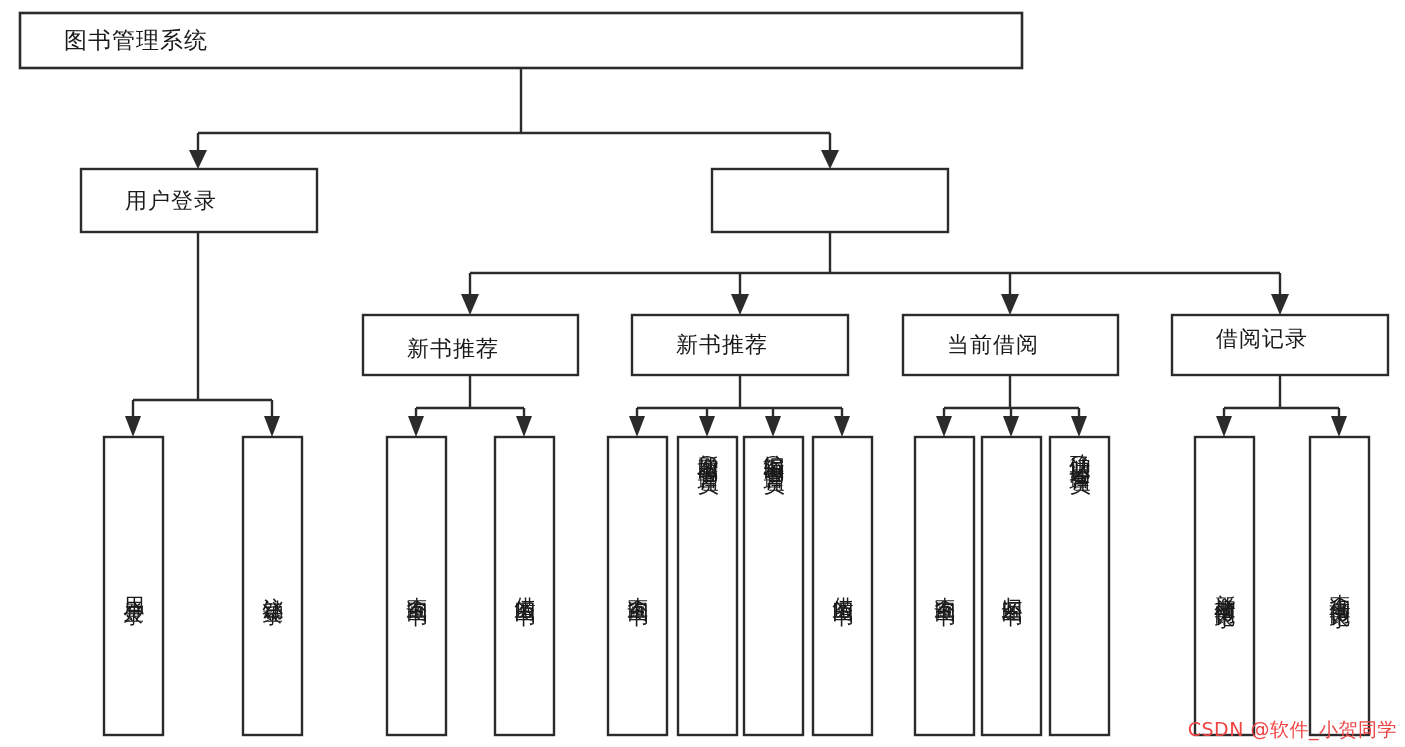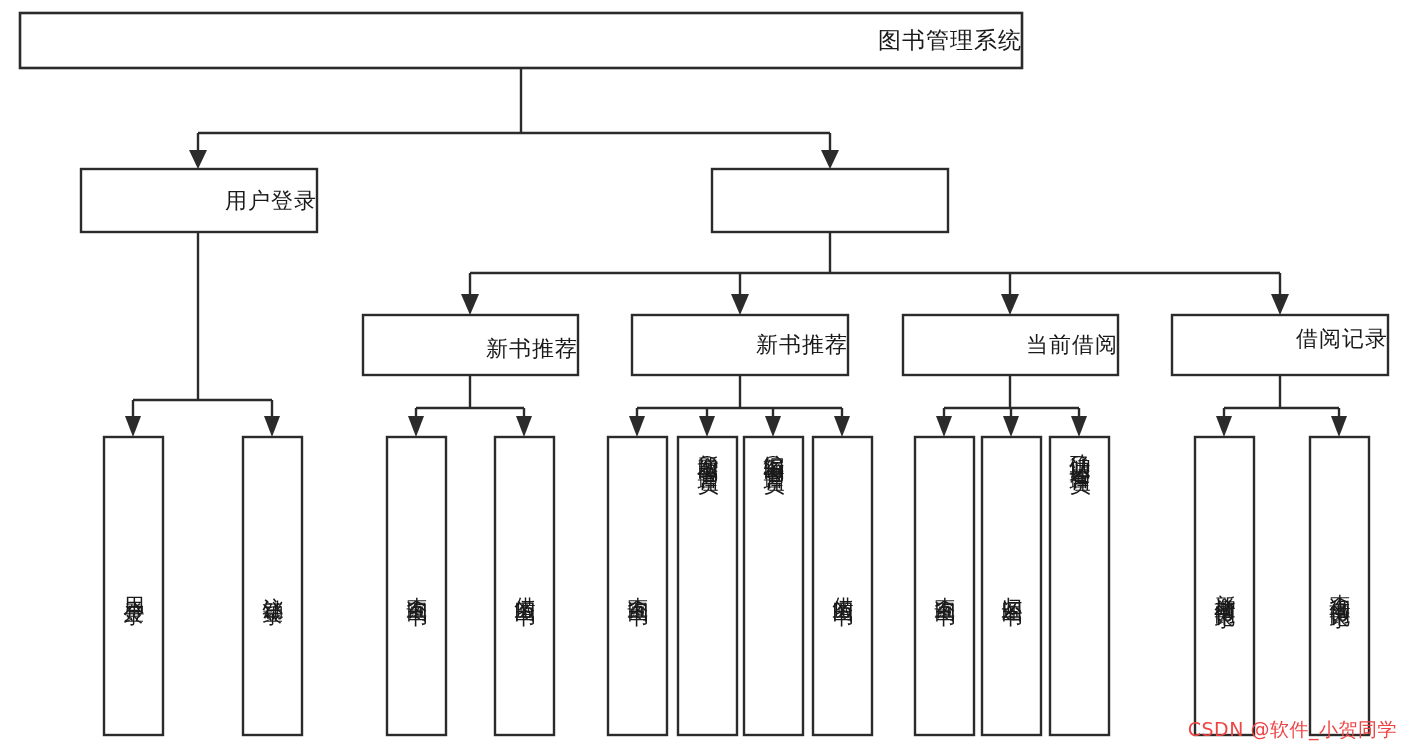--- a/index.html
+++ b/index.html
@@ -62,22 +62,23 @@
     font-size: 21px;
     line-height: 1;
     letter-spacing: 3px;
     color: #1a1a1a;
     white-space: nowrap;
   }
   .hlabel-wrap {
     position: absolute;
     display: flex;
     align-items: center;
-    justify-content: flex-end;
+    justify-content: flex-start;
     pointer-events: none;
+    padding-left: 44px;
   }
   .hlabel-text {
     font-family: "DejaVu Sans", "Liberation Sans", sans-serif;
     font-size: 22px;
     color: #1a1a1a;
     white-space: nowrap;
     letter-spacing: 1px;
   }
   .root-label-text {
     font-size: 23px;

